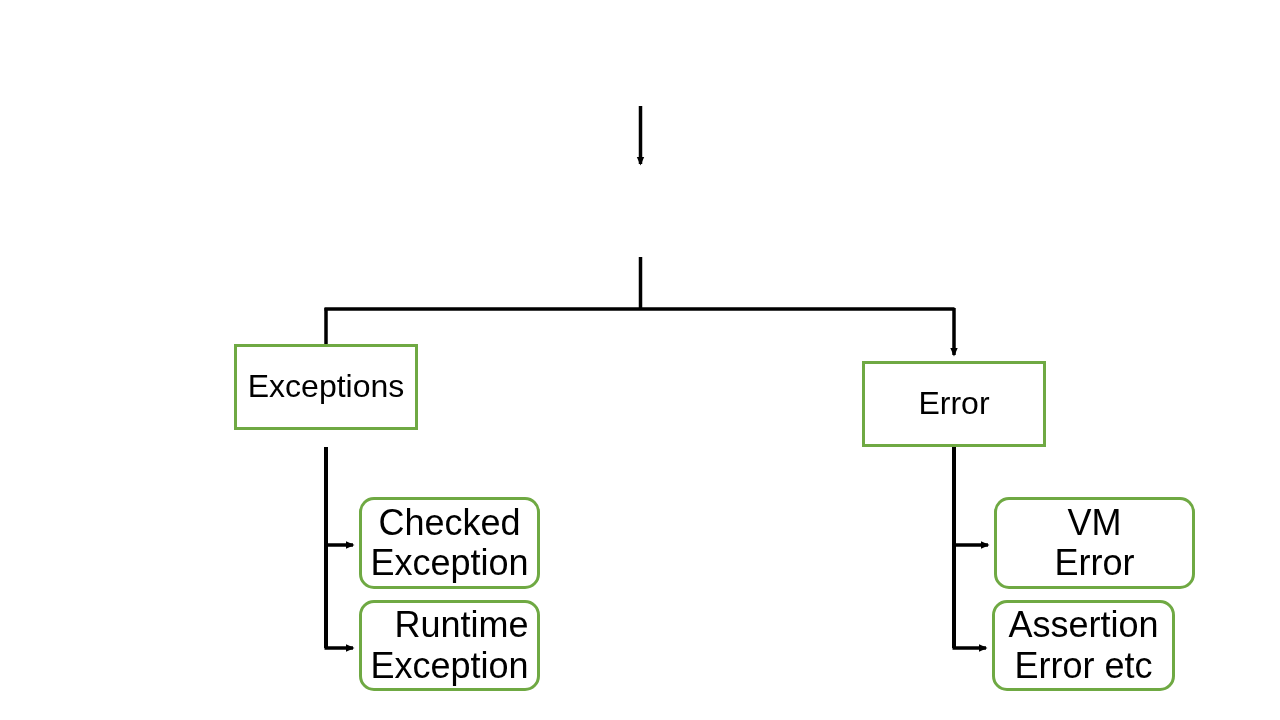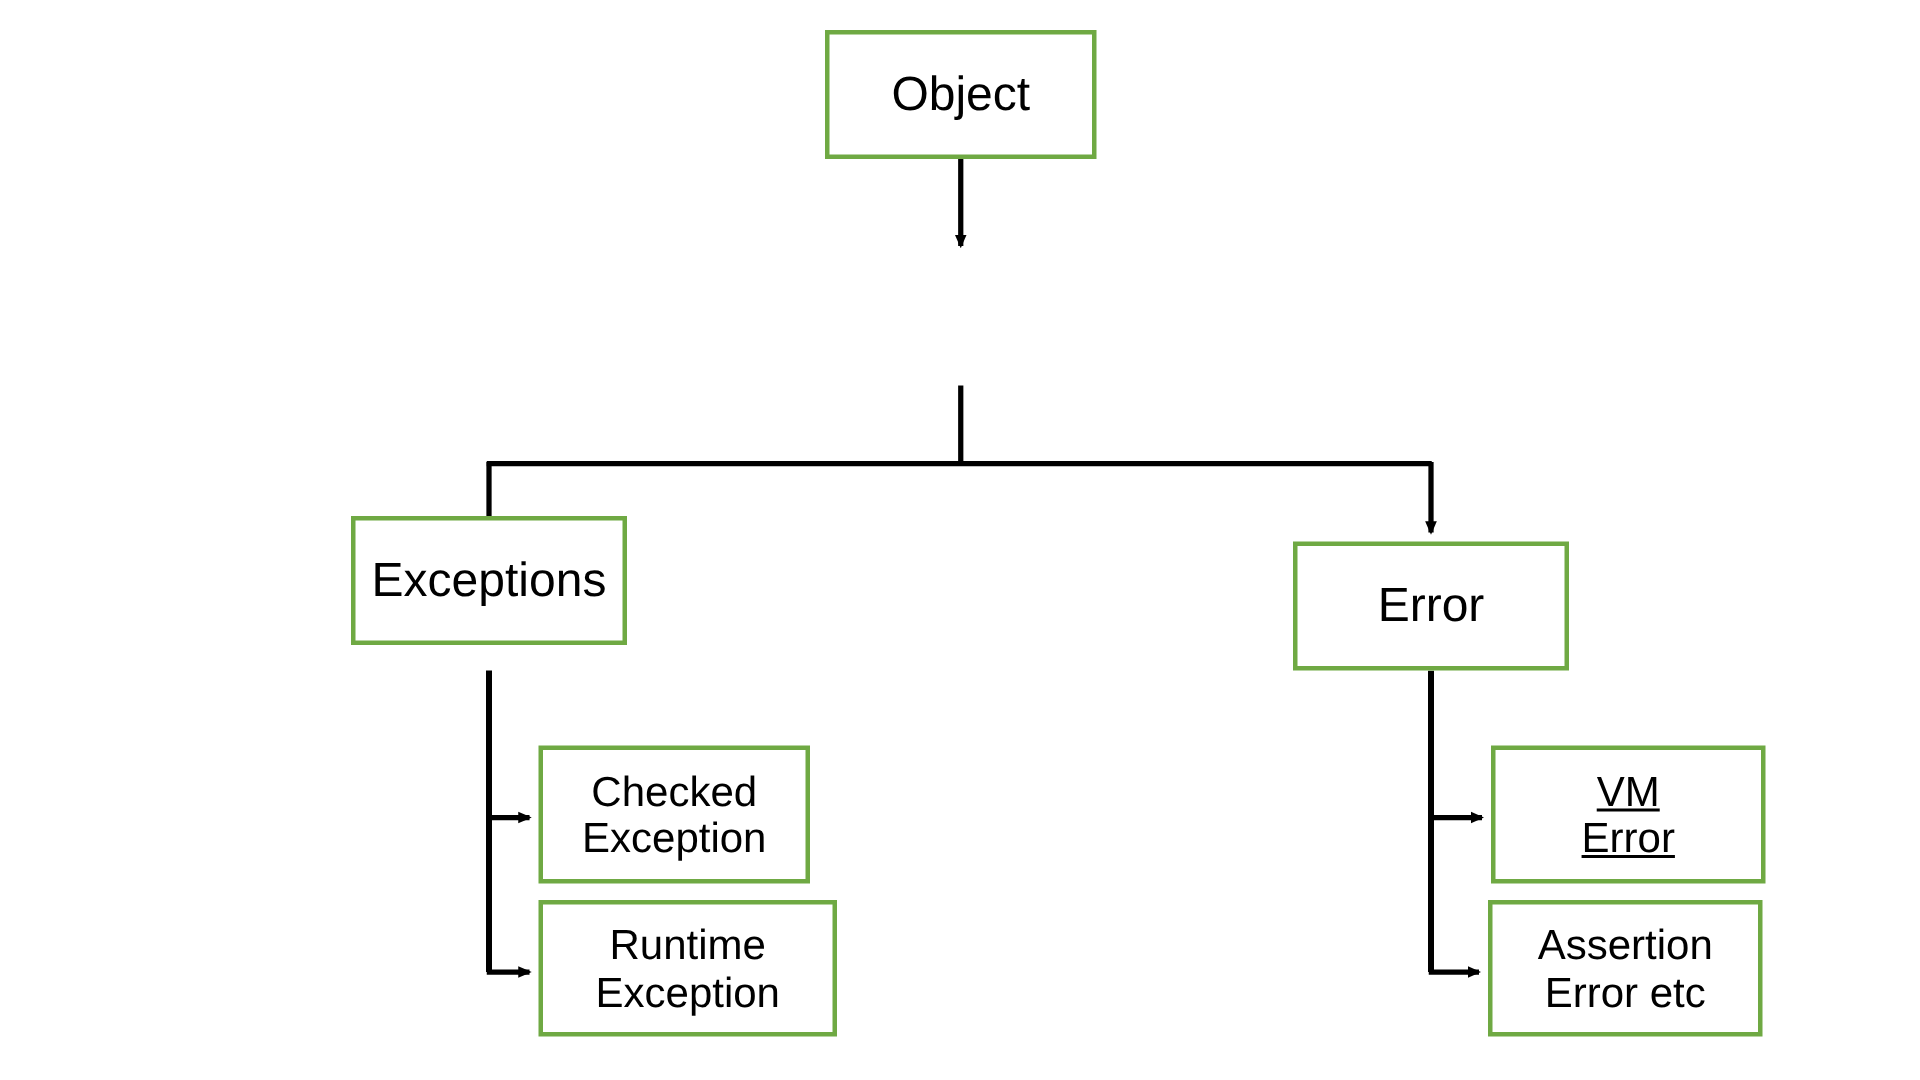--- a/index.html
+++ b/index.html
@@ -23,21 +23,21 @@
     display: flex;
     align-items: center;
     justify-content: center;
     text-align: center;
     color: #000000;
     line-height: 1.12;
     white-space: pre-line;
     z-index: 2;
   }
   .node-lg { font-size: 32px; }
-  .node-sm { font-size: 28px; }
+  .node-sm { font-size: 36px; border-radius: 15px; }
 
   svg.edges {
     position: absolute;
     left: 0;
     top: 0;
     width: 1280px;
     height: 720px;
     z-index: 1;
     pointer-events: none;
   }
@@ -73,32 +73,31 @@
 
     <line x1="324.5" y1="648" x2="353" y2="648" stroke-width="3.5" marker-end="url(#arrowhead)"></line>
 
     <line x1="954" y1="447" x2="954" y2="648" stroke-width="4"></line>
 
     <line x1="954" y1="545" x2="988" y2="545" stroke-width="3.5" marker-end="url(#arrowhead)"></line>
 
     <line x1="952.5" y1="648" x2="986" y2="648" stroke-width="3.5" marker-end="url(#arrowhead)"></line>
   </svg>
 
-  <div class="node node-lg" style="left:550px; top:20px; width:181px; height:86px;">Object</div>
 
 
   <div class="node node-lg" style="left:234px; top:344px; width:184px; height:86px;">Exceptions</div>
 
   <div class="node node-lg" style="left:862px; top:361px; width:184px; height:86px;">Error</div>
 
   <div class="node node-sm" style="left:359px; top:497px; width:181px; height:92px;">Checked
 Exception</div>
 
-  <div class="node node-sm" style="left:359px; top:600px; width:199px; height:91px;">Runtime
+  <div class="node node-sm" style="left:359px; top:600px; width:181px; height:91px;text-align:right;">Runtime
 Exception</div>
 
-  <div class="node node-sm" style="left:994px; top:497px; width:183px; height:92px;text-decoration:underline;">VM
+  <div class="node node-sm" style="left:994px; top:497px; width:201px; height:92px;">VM
 Error</div>
 
   <div class="node node-sm" style="left:992px; top:600px; width:183px; height:91px;">Assertion
 Error etc</div>
 
 </div>
 
 </body></html>

